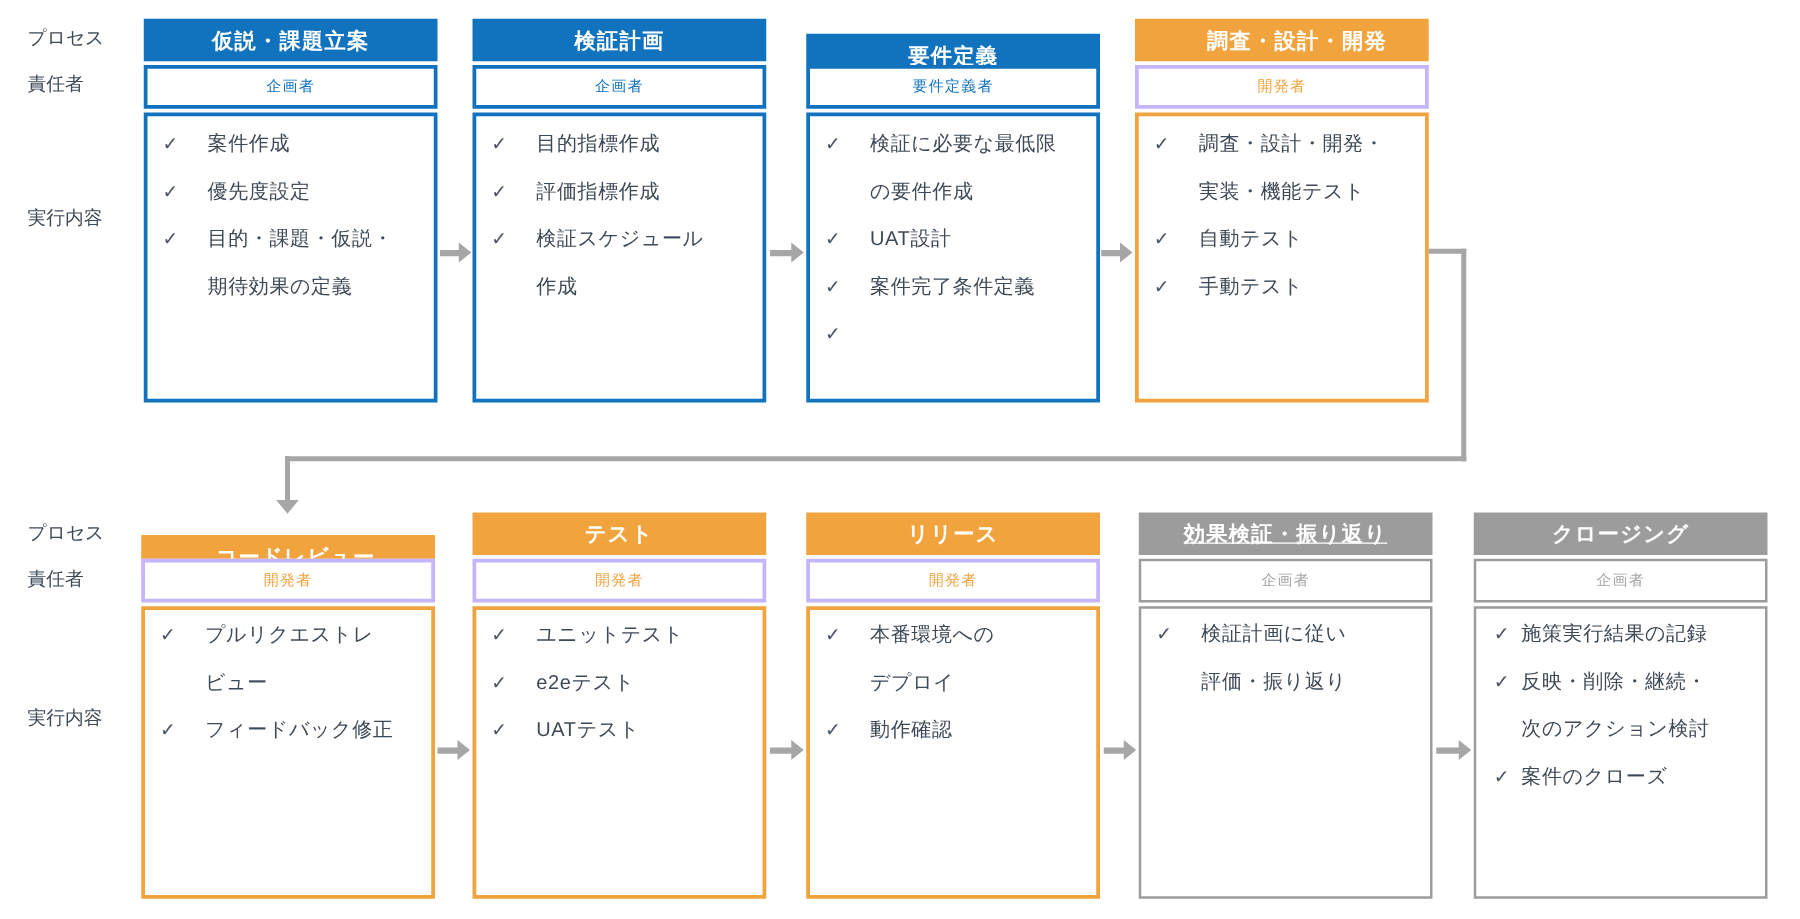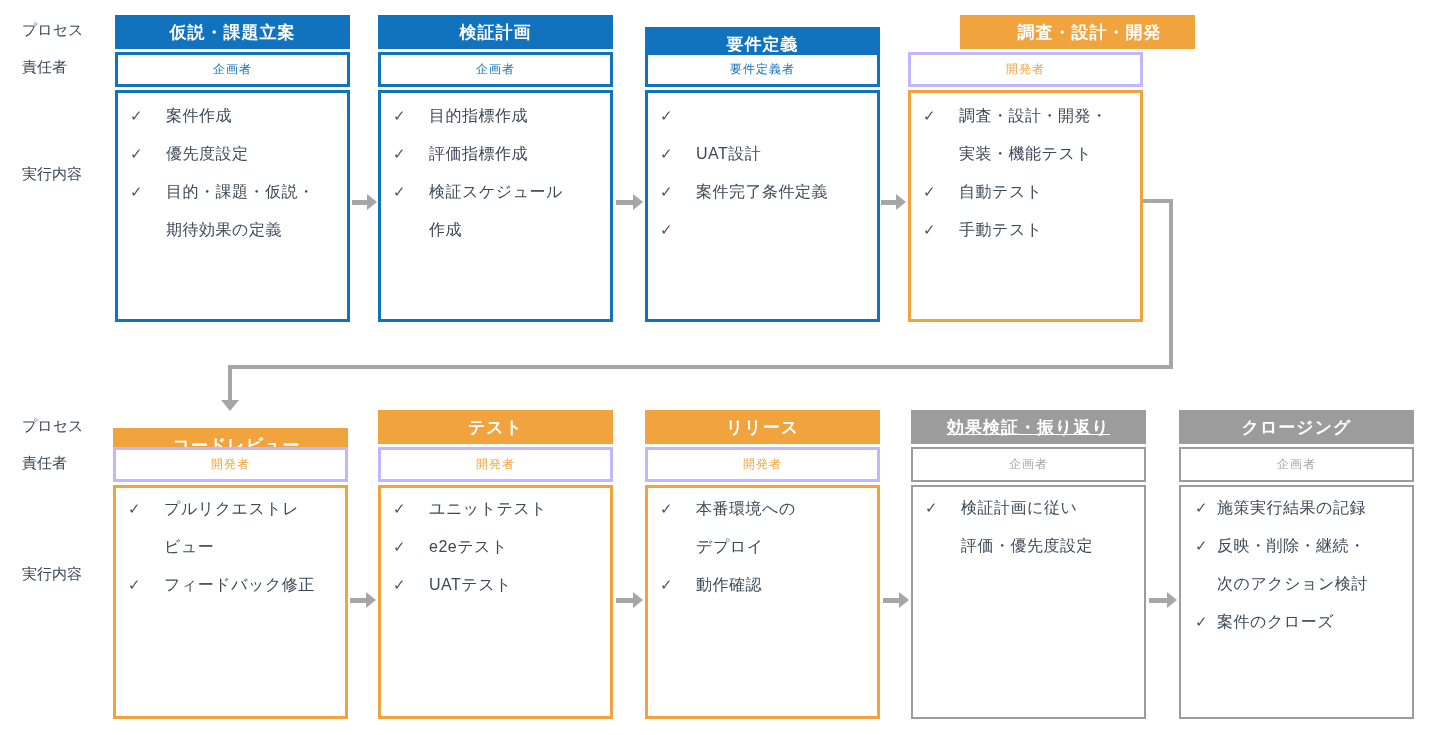--- a/index.html
+++ b/index.html
@@ -108,37 +108,39 @@
         </div>
     </div>
   </div>
 
   <div class="theme-blue">
     <div class="pbox-header" style="left:645px;top:27px;width:235px;">要件定義</div>
     <div class="pbox-owner" style="left:645px;top:52px;width:235px;">要件定義者</div>
     <div class="pbox-body" style="left:645px;top:90px;width:235px;height:232px;">
       <div class="task-item">
           <span class="check">✓</span>
+          <span class="task-text">検証に必要な最低限
+の要件作成</span>
         </div>
       <div class="task-item">
           <span class="check">✓</span>
           <span class="task-text">UAT設計</span>
         </div>
       <div class="task-item">
           <span class="check">✓</span>
           <span class="task-text">案件完了条件定義</span>
         </div>
       <div class="task-item">
           <span class="check">✓</span>
         </div>
     </div>
   </div>
 
   <div class="theme-orange">
-    <div class="pbox-header" style="left:960px;top:15px;width:235px;padding-left:24px;">調査・設計・開発</div>
+    <div class="pbox-header" style="left:908px;top:15px;width:235px;padding-left:24px;">調査・設計・開発</div>
     <div class="pbox-owner" style="left:908px;top:52px;width:235px;">開発者</div>
     <div class="pbox-body" style="left:908px;top:90px;width:235px;height:232px;">
       <div class="task-item">
           <span class="check">✓</span>
           <span class="task-text">調査・設計・開発・
 実装・機能テスト</span>
         </div>
       <div class="task-item">
           <span class="check">✓</span>
           <span class="task-text">自動テスト</span>
@@ -220,21 +222,21 @@
     </div>
   </div>
 
   <div class="theme-gray">
     <div class="pbox-header" style="left:911px;top:410px;width:235px;text-decoration:underline;">効果検証・振り返り</div>
     <div class="pbox-owner" style="left:911px;top:447px;width:235px;">企画者</div>
     <div class="pbox-body" style="left:911px;top:485px;width:235px;height:234px;padding-top:2px;">
       <div class="task-item">
           <span class="check">✓</span>
           <span class="task-text">検証計画に従い
-評価・優先度設定</span>
+評価・振り返り</span>
         </div>
     </div>
   </div>
 
   <div class="theme-gray tight">
     <div class="pbox-header" style="left:1179px;top:410px;width:235px;">クロージング</div>
     <div class="pbox-owner" style="left:1179px;top:447px;width:235px;">企画者</div>
     <div class="pbox-body" style="left:1179px;top:485px;width:235px;height:234px;padding-top:2px;">
       <div class="task-item">
           <span class="check">✓</span>

